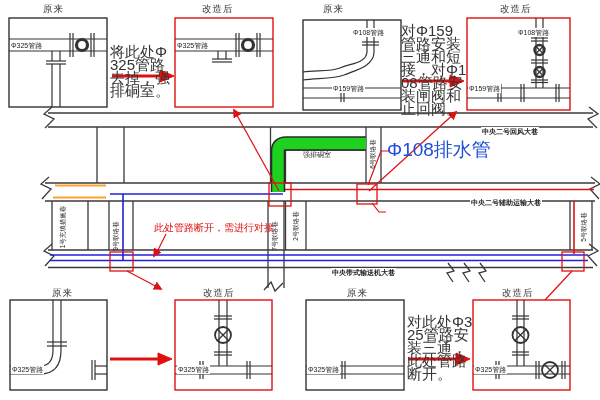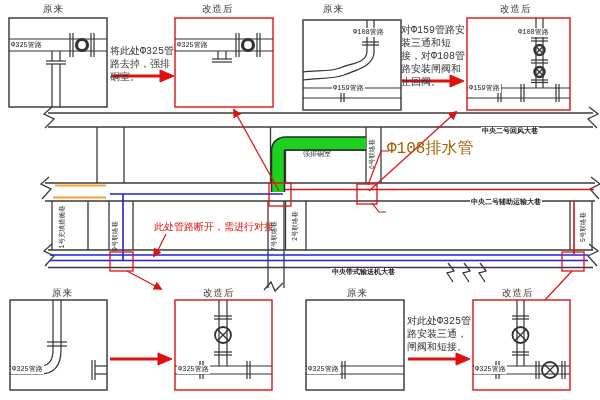--- a/index.html
+++ b/index.html
@@ -1,26 +1,26 @@
 <!DOCTYPE html>
 <html><head>
 <meta charset="utf-8">
 <style>
   html,body{margin:0;padding:0;background:#fff;}
   .stage{position:relative;width:600px;height:400px;background:#fff;overflow:hidden;
-         font-family:Liberation Mono, monospace;color:#222;}
+         font-family:Liberation Sans, sans-serif;color:#222;}
   .stage svg{position:absolute;left:0;top:0;}
   .lbl{position:absolute;white-space:nowrap;}
   .title{font-size:9.5px;color:#333;letter-spacing:1px;}
-  .note{font-size:10px;line-height:13px;color:#333;white-space:normal;word-break:break-all;}
+  .note{font-size:15px;line-height:13px;color:#333;white-space:normal;word-break:break-all;}
   .pipe-lbl{font-size:7px;line-height:9px;background:#fff;padding:0 1px;}
   .road-lbl{font-size:7px;line-height:9px;font-weight:bold;background:#fff;padding:0 1px;}
   .chamber-lbl{font-size:7px;line-height:9px;}
   .vert{font-size:6.5px;line-height:10px;width:52px;text-align:center;transform:rotate(-90deg);}
-  .red-big{font-size:16px;line-height:15px;color:#a16207;}
+  .red-big{font-size:19px;line-height:15px;color:#1d4ed8;}
   .red-note{font-size:10px;line-height:11px;color:#e01010;}
 </style>
 </head>
 <body>
 
 <div class="stage">
 
 <svg width="600" height="400" viewBox="0 0 600 400">
   <defs>
     <marker id="ah" viewBox="0 0 10 10" refX="8" refY="5" markerWidth="9" markerHeight="9" orient="auto-start-reverse" markerUnits="userSpaceOnUse">
@@ -273,21 +273,21 @@
 <div class="lbl title" style="left:202px;top:3px">改造后</div>
 <div class="lbl title" style="left:323px;top:3px">原来</div>
 <div class="lbl title" style="left:500px;top:3px">改造后</div>
 <div class="lbl title" style="left:52px;top:287px">原来</div>
 <div class="lbl title" style="left:203px;top:287px">改造后</div>
 <div class="lbl title" style="left:347px;top:287px">原来</div>
 <div class="lbl title" style="left:502px;top:287px">改造后</div>
 
 <div class="lbl note" style="left:110px;top:45px;width:64px">将此处Φ325管路去掉，强排硐室。</div>
 <div class="lbl note" style="left:401px;top:24px;width:66px">对Φ159管路安装三通和短接，对Φ108管路安装闸阀和止回阀。</div>
-<div class="lbl note" style="left:407px;top:315px;width:66px">对此处Φ325管路安装三通，闸阀和短接。</div>
+<div class="lbl note" style="left:407px;top:315px;width:66px">对此处Φ325管路安装三通，此处管路断开。</div>
 
 <div class="lbl pipe-lbl" style="left:10px;top:41px">Φ325管路</div>
 <div class="lbl pipe-lbl" style="left:176px;top:41px">Φ325管路</div>
 <div class="lbl pipe-lbl" style="left:352px;top:28px">Φ108管路</div>
 <div class="lbl pipe-lbl" style="left:517px;top:28px">Φ108管路</div>
 <div class="lbl pipe-lbl" style="left:332px;top:84px">Φ159管路</div>
 <div class="lbl pipe-lbl" style="left:468px;top:84px">Φ159管路</div>
 <div class="lbl pipe-lbl" style="left:11px;top:365px">Φ325管路</div>
 <div class="lbl pipe-lbl" style="left:177px;top:365px">Φ325管路</div>
 <div class="lbl pipe-lbl" style="left:307px;top:365px">Φ325管路</div>

